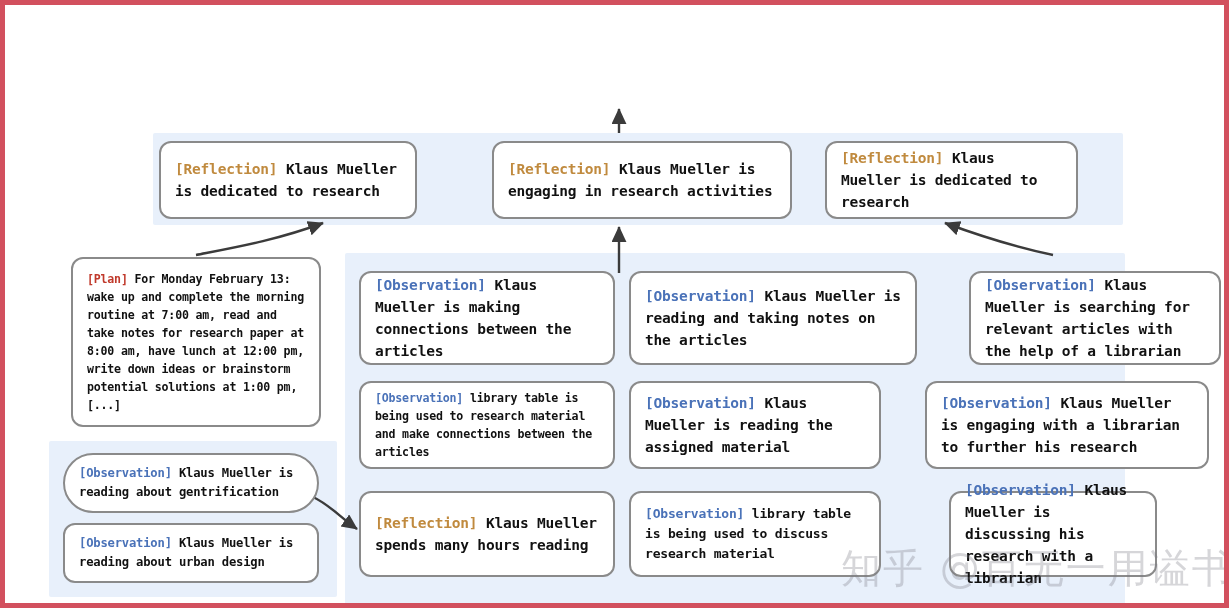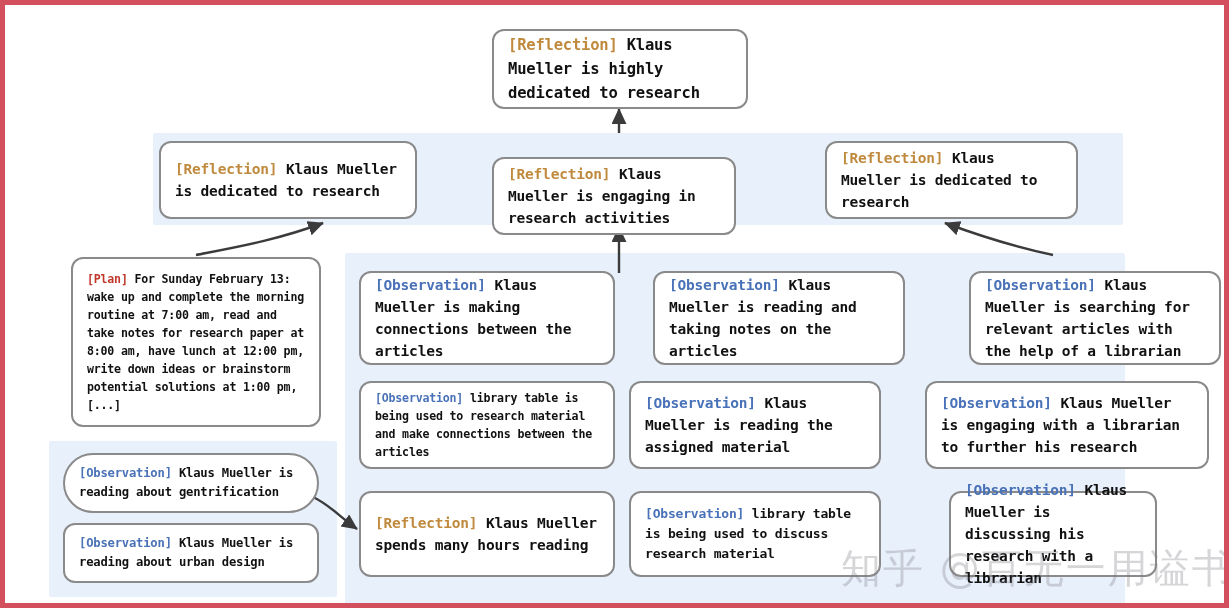--- a/index.html
+++ b/index.html
@@ -96,47 +96,42 @@
 
     <path d="M614,268 L614,222" stroke="#3b3b3b" stroke-width="2.4" fill="none" marker-end="url(#ah)"></path>
 
     <path d="M191,250 C232,242 272,235 318,218" stroke="#3b3b3b" stroke-width="2.4" fill="none" marker-end="url(#ah)"></path>
 
     <path d="M1048,250 C1010,242 978,232 940,218" stroke="#3b3b3b" stroke-width="2.4" fill="none" marker-end="url(#ah)"></path>
 
     <path d="M308,492 C325,500 335,512 352,524" stroke="#3b3b3b" stroke-width="2.4" fill="none" marker-end="url(#ah)"></path>
   </svg>
 
-  <div class="node fs-15" style="left:487px; top:24px; width:256px; height:80px;">
-    <div class="inner">
-      <span class="tag tag-reflection">[Reflection]</span><span> Klaus Mueller is highly dedicated to research</span>
-    </div>
-  </div>
 
   <div class="node fs-14" style="left:154px; top:136px; width:258px; height:78px;">
     <div class="inner">
       <span class="tag tag-reflection">[Reflection]</span><span> Klaus Mueller is dedicated to research</span>
     </div>
   </div>
 
-  <div class="node fs-14" style="left:487px; top:136px; width:244px; height:78px;margin-top:16px;">
+  <div class="node fs-14" style="left:487px; top:136px; width:300px; height:78px;">
     <div class="inner">
       <span class="tag tag-reflection">[Reflection]</span><span> Klaus Mueller is engaging in research activities</span>
     </div>
   </div>
 
   <div class="node fs-14" style="left:820px; top:136px; width:253px; height:78px;">
     <div class="inner">
       <span class="tag tag-reflection">[Reflection]</span><span> Klaus Mueller is dedicated to research</span>
     </div>
   </div>
 
   <div class="node fs-11" style="left:66px; top:252px; width:250px; height:170px;">
     <div class="inner">
-      <span class="tag tag-plan">[Plan]</span><span> For Sunday February 13: wake up and complete the morning routine at 7:00 am, read and take notes for research paper at 8:00 am, have lunch at 12:00 pm, write down ideas or brainstorm potential solutions at 1:00 pm, [...]</span>
+      <span class="tag tag-plan">[Plan]</span><span> For Monday February 13: wake up and complete the morning routine at 7:00 am, read and take notes for research paper at 8:00 am, have lunch at 12:00 pm, write down ideas or brainstorm potential solutions at 1:00 pm, [...]</span>
     </div>
   </div>
 
   <div class="node fs-12" style="left:58px; top:448px; width:256px; height:60px;border-radius:30px;">
     <div class="inner">
       <span class="tag tag-observation">[Observation]</span><span> Klaus Mueller is reading about gentrification</span>
     </div>
   </div>
 
   <div class="node fs-14" style="left:354px; top:266px; width:256px; height:94px;">
@@ -156,21 +151,21 @@
       <span class="tag tag-observation">[Observation]</span><span> library table is being used to research material and make connections between the articles</span>
     </div>
   </div>
 
   <div class="node fs-14" style="left:354px; top:486px; width:256px; height:86px;">
     <div class="inner">
       <span class="tag tag-reflection">[Reflection]</span><span> Klaus Mueller spends many hours reading</span>
     </div>
   </div>
 
-  <div class="node fs-14" style="left:624px; top:266px; width:252px; height:94px;margin-left:24px;">
+  <div class="node fs-14" style="left:624px; top:266px; width:288px; height:94px;">
     <div class="inner">
       <span class="tag tag-observation">[Observation]</span><span> Klaus Mueller is reading and taking notes on the articles</span>
     </div>
   </div>
 
   <div class="node fs-14" style="left:624px; top:376px; width:252px; height:88px;justify-content:center;">
     <div class="inner">
       <span class="tag tag-observation">[Observation]</span><span> Klaus Mueller is reading the assigned material</span>
     </div>
   </div>

